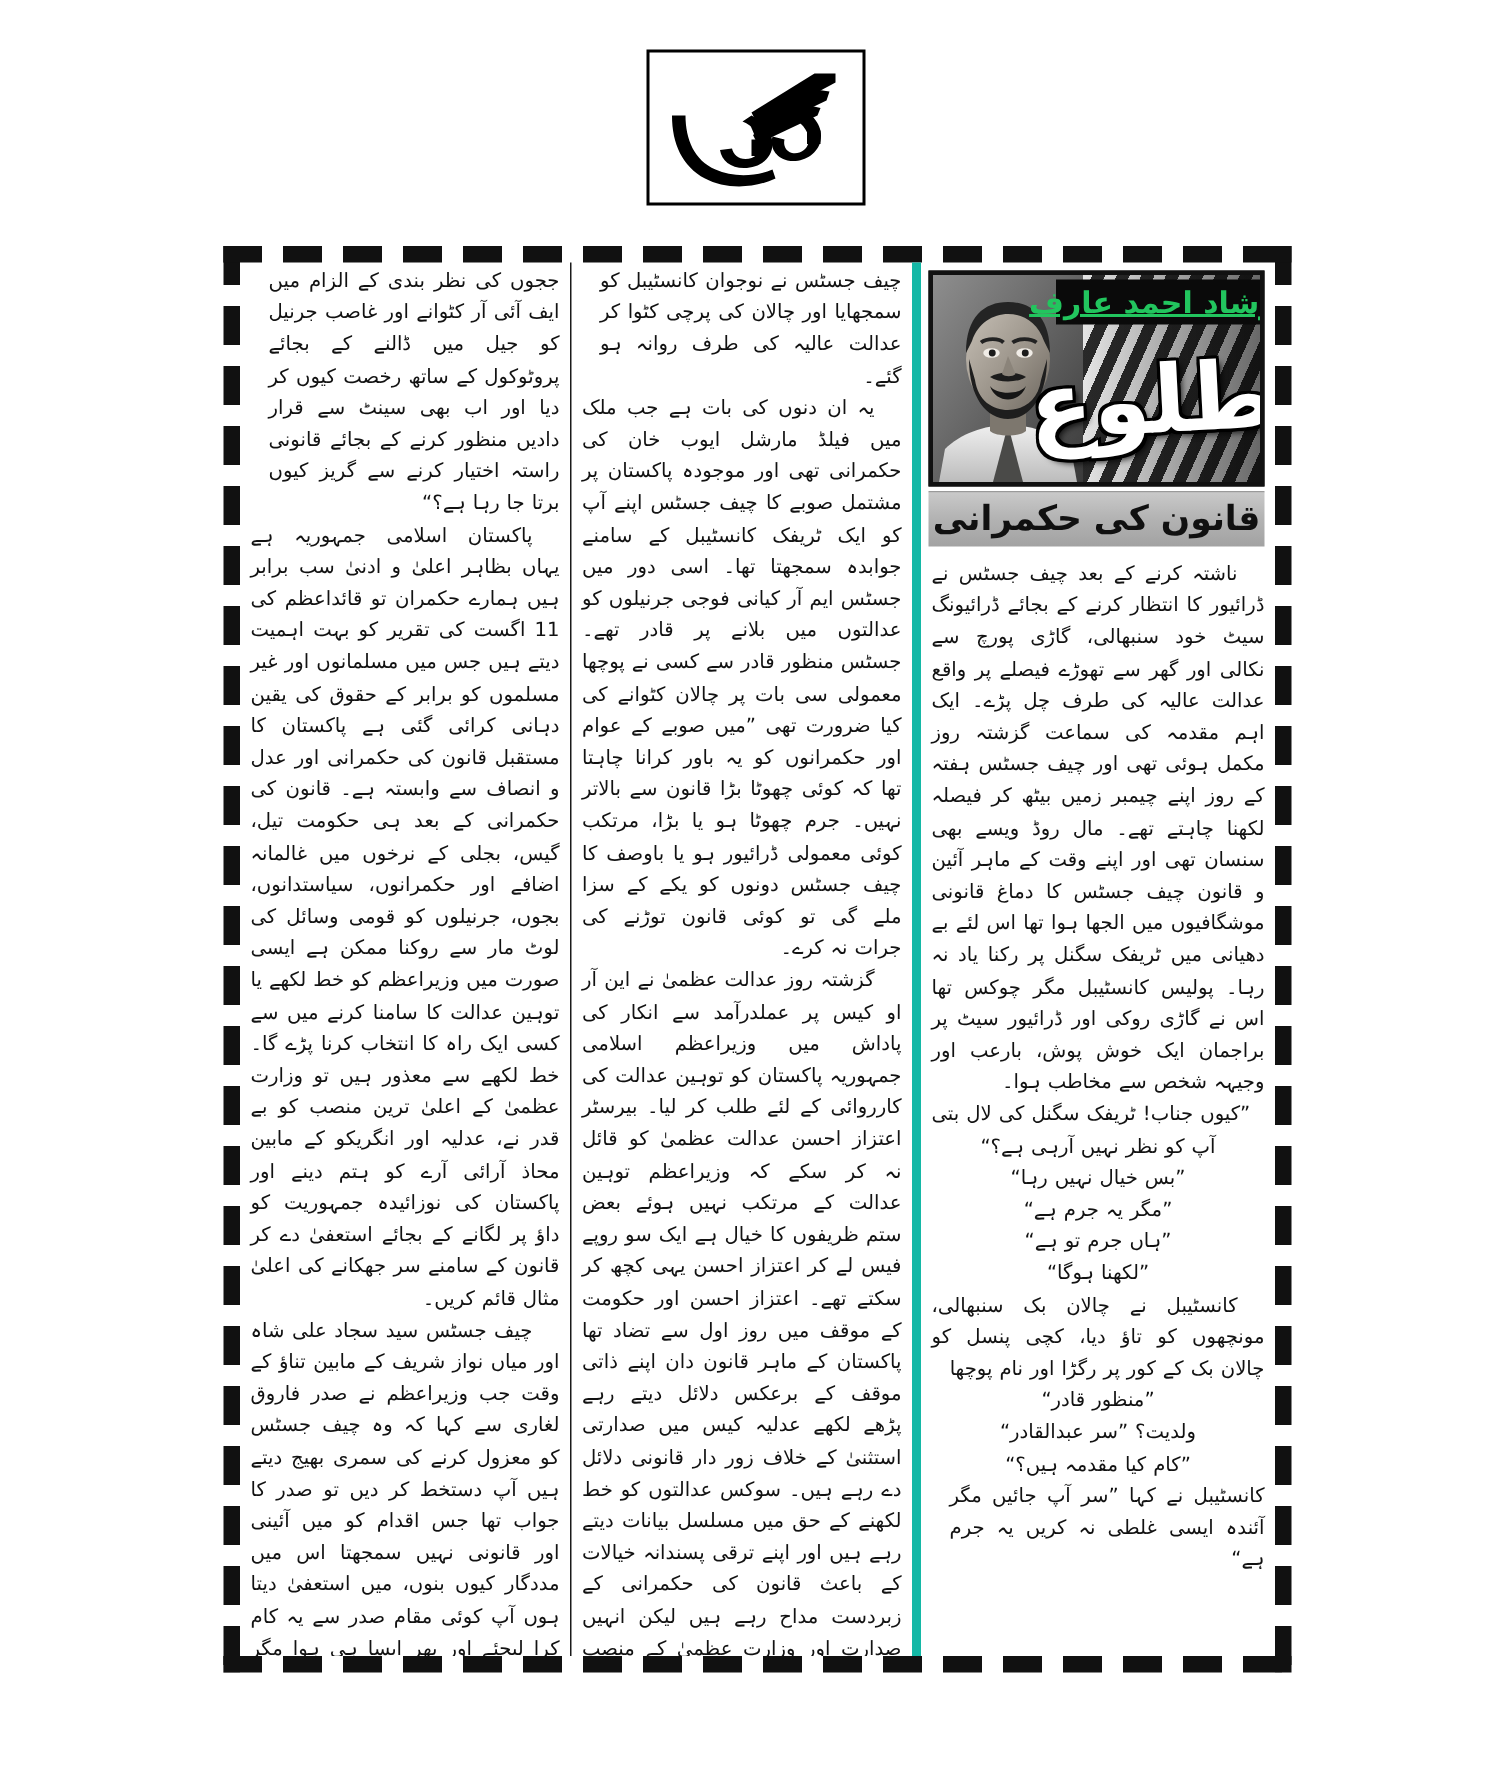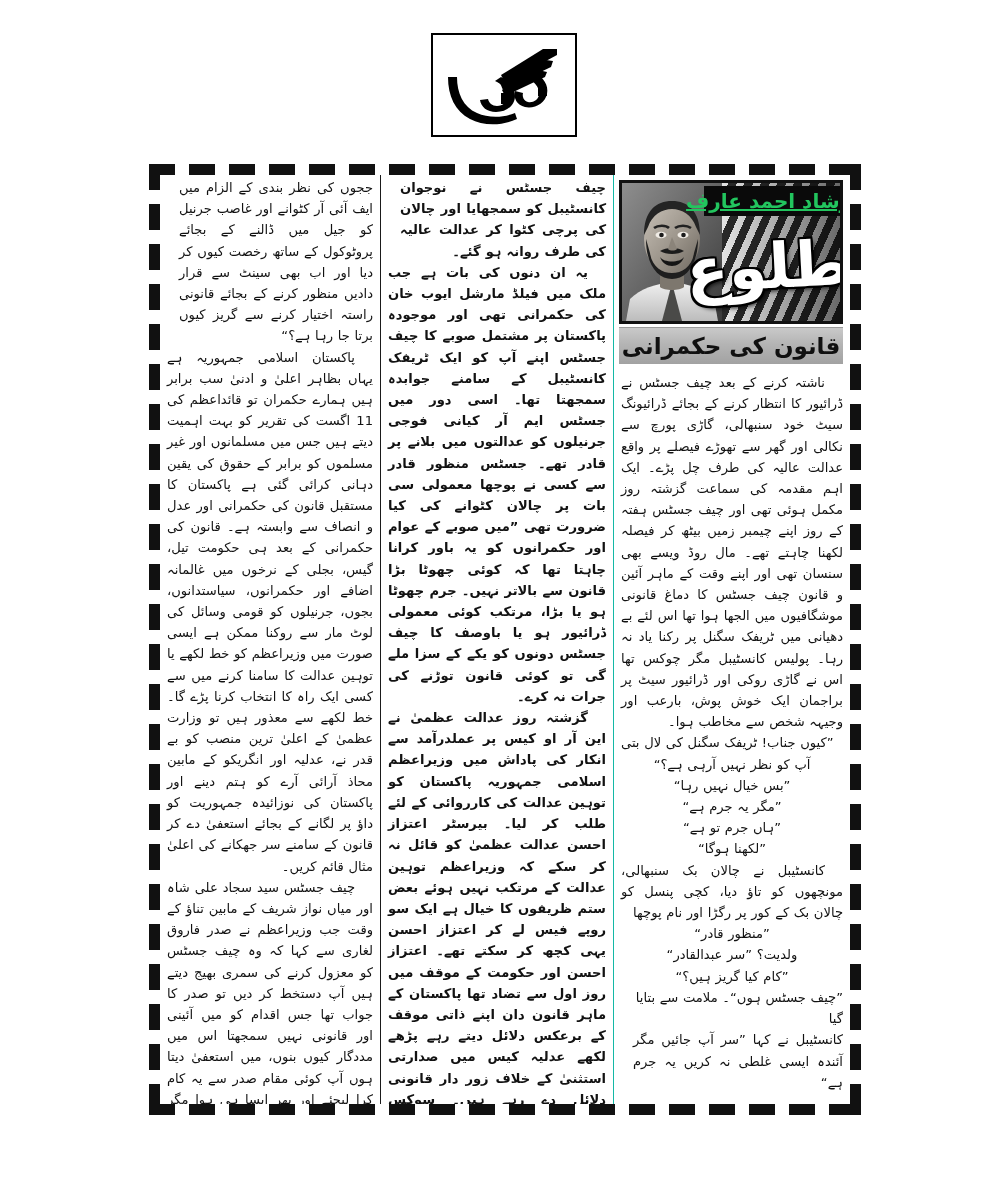--- a/index.html
+++ b/index.html
@@ -88,21 +88,21 @@
     flex-direction: row;      
     box-sizing: border-box;
   }
   .col {
     position: relative;
     box-sizing: border-box;
     padding: 2px 7px 4px 7px;
     overflow: hidden;
   }
   .col-right { width: 236px; }
-  .col-mid   { width: 233px; border-right: 1px solid #14b8a6; font-weight: bold; }
+  .col-mid   { width: 233px; border-right: 6px solid #14b8a6; }
   .col-left  { width: 221px; border-right: 1px solid #1a1a1a; }
 
   
   .colhead {
     width: 224px;
     margin: 3px auto 0 auto;
     position: relative;
   }
   .colhead-art {
     position: relative;
@@ -322,22 +322,21 @@
       <div class="body-text">
         <p>ناشتہ کرنے کے بعد چیف جسٹس نے ڈرائیور کا انتظار کرنے کے بجائے ڈرائیونگ سیٹ خود سنبھالی، گاڑی پورچ سے نکالی اور گھر سے تھوڑے فیصلے پر واقع عدالت عالیہ کی طرف چل پڑے۔ ایک اہم مقدمہ کی سماعت گزشتہ روز مکمل ہوئی تھی اور چیف جسٹس ہفتہ کے روز اپنے چیمبر زمیں بیٹھ کر فیصلہ لکھنا چاہتے تھے۔ مال روڈ ویسے بھی سنسان تھی اور اپنے وقت کے ماہر آئین و قانون چیف جسٹس کا دماغ قانونی موشگافیوں میں الجھا ہوا تھا اس لئے بے دھیانی میں ٹریفک سگنل پر رکنا یاد نہ رہا۔ پولیس کانسٹیبل مگر چوکس تھا اس نے گاڑی روکی اور ڈرائیور سیٹ پر براجمان ایک خوش پوش، بارعب اور وجیہہ شخص سے مخاطب ہوا۔</p>
         <p class="quote-line">”کیوں جناب! ٹریفک سگنل کی لال بتی آپ کو نظر نہیں آرہی ہے؟“</p>
         <p class="quote-line">”بس خیال نہیں رہا“</p>
         <p class="quote-line">”مگر یہ جرم ہے“</p>
         <p class="quote-line">”ہاں جرم تو ہے“</p>
         <p class="quote-line">”لکھنا ہوگا“</p>
         <p>کانسٹیبل نے چالان بک سنبھالی، مونچھوں کو تاؤ دیا، کچی پنسل کو چالان بک کے کور پر رگڑا اور نام پوچھا</p>
         <p class="quote-line">”منظور قادر“</p>
         <p class="quote-line">ولدیت؟ ”سر عبدالقادر“</p>
-        <p class="quote-line">”کام کیا گریز ہیں؟“</p>
-        <p class="quote-right">”چیف جسٹس ہوں“۔ ملامت سے بتایا گیا</p>
+        <p class="quote-line">”کام کیا مقدمہ ہیں؟“</p>
         <p class="cont">کانسٹیبل نے کہا ”سر آپ جائیں مگر آئندہ ایسی غلطی نہ کریں یہ جرم ہے“</p>
 
       </div>
     </div>
 
     <div class="col col-mid">
       <div class="body-text">
         <p class="cont">چیف جسٹس نے نوجوان کانسٹیبل کو سمجھایا اور چالان کی پرچی کٹوا کر عدالت عالیہ کی طرف روانہ ہو گئے۔</p>
         <p>یہ ان دنوں کی بات ہے جب ملک میں فیلڈ مارشل ایوب خان کی حکمرانی تھی اور موجودہ پاکستان پر مشتمل صوبے کا چیف جسٹس اپنے آپ کو ایک ٹریفک کانسٹیبل کے سامنے جوابدہ سمجھتا تھا۔ اسی دور میں جسٹس ایم آر کیانی فوجی جرنیلوں کو عدالتوں میں بلانے پر قادر تھے۔ جسٹس منظور قادر سے کسی نے پوچھا معمولی سی بات پر چالان کٹوانے کی کیا ضرورت تھی ”میں صوبے کے عوام اور حکمرانوں کو یہ باور کرانا چاہتا تھا کہ کوئی چھوٹا بڑا قانون سے بالاتر نہیں۔ جرم چھوٹا ہو یا بڑا، مرتکب کوئی معمولی ڈرائیور ہو یا باوصف کا چیف جسٹس دونوں کو یکے کے سزا ملے گی تو کوئی قانون توڑنے کی جرات نہ کرے۔</p>
         <p>گزشتہ روز عدالت عظمیٰ نے این آر او کیس پر عملدرآمد سے انکار کی پاداش میں وزیراعظم اسلامی جمہوریہ پاکستان کو توہین عدالت کی کارروائی کے لئے طلب کر لیا۔ بیرسٹر اعتزاز احسن عدالت عظمیٰ کو قائل نہ کر سکے کہ وزیراعظم توہین عدالت کے مرتکب نہیں ہوئے بعض ستم ظریفوں کا خیال ہے ایک سو روپے فیس لے کر اعتزاز احسن یہی کچھ کر سکتے تھے۔ اعتزاز احسن اور حکومت کے موقف میں روز اول سے تضاد تھا پاکستان کے ماہر قانون دان اپنے ذاتی موقف کے برعکس دلائل دیتے رہے پڑھے لکھے عدلیہ کیس میں صدارتی استثنیٰ کے خلاف زور دار قانونی دلائل دے رہے ہیں۔ سوکس عدالتوں کو خط لکھنے کے حق میں مسلسل بیانات دیتے رہے ہیں اور اپنے ترقی پسندانہ خیالات کے باعث قانون کی حکمرانی کے زبردست مداح رہے ہیں لیکن انہیں صدارت اور وزارت عظمیٰ کے منصب کو بھی اس طرح مقدس سمجھتے ہوئے دلائل دینے ہوتے ہیں۔ وہ بندہ ہو کا تخت ناقد ہیں۔ دلائل دیتے دیتے وہ کس قدر ریسکو ہوں گے یہ وہ خود جانتے ہیں یا ان کا خدا!</p>

